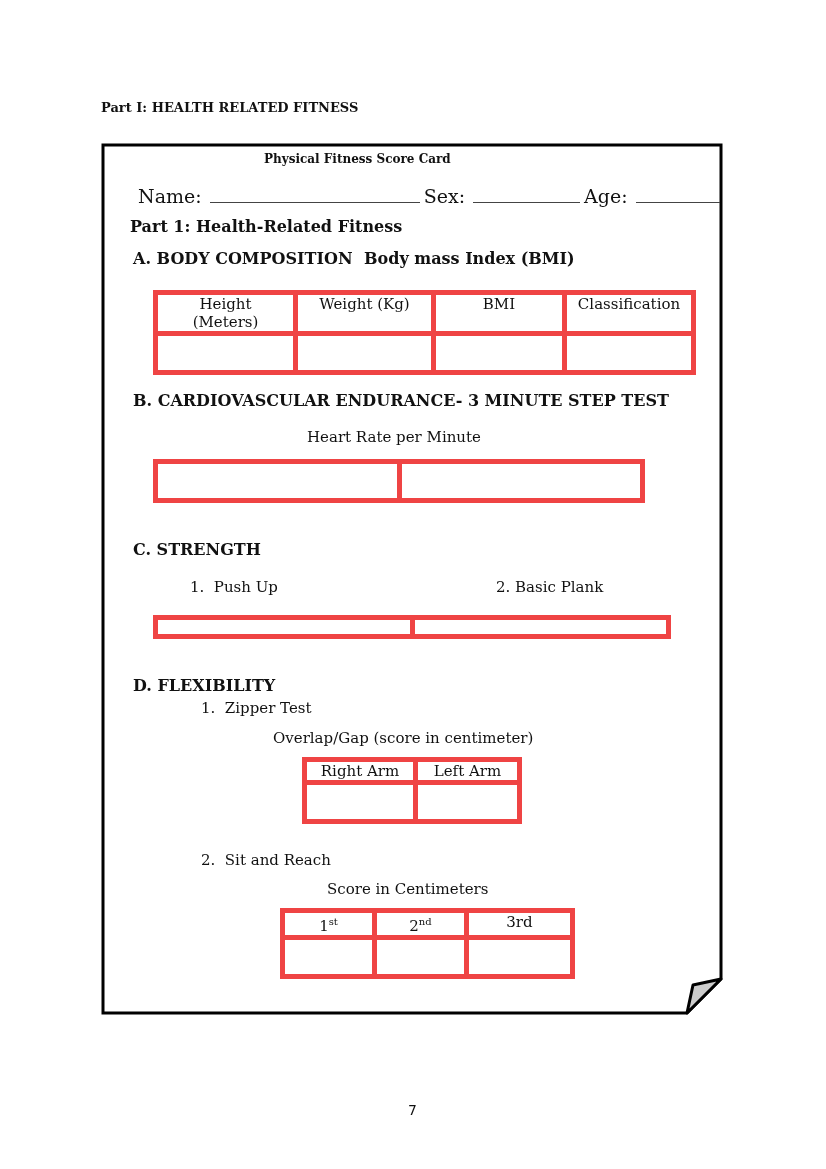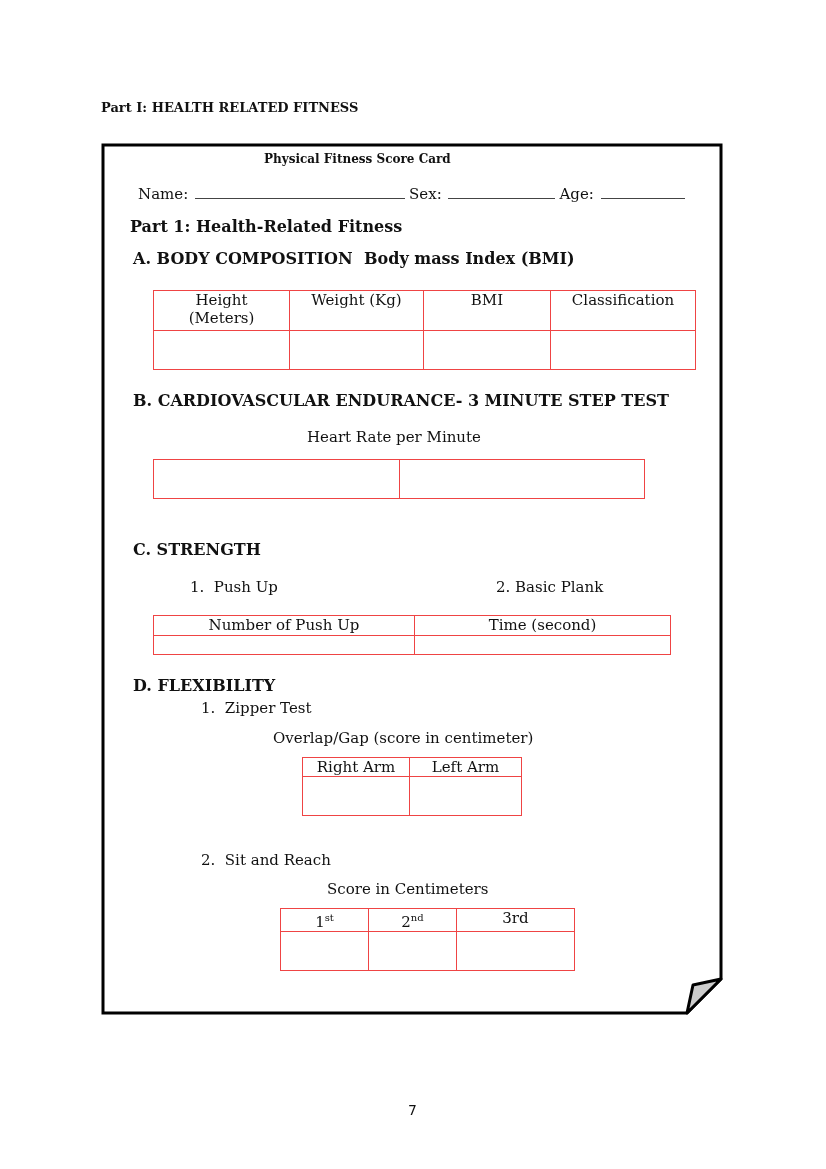--- a/index.html
+++ b/index.html
@@ -1,26 +1,26 @@
 <!DOCTYPE html>
 <html><head>
 <meta charset="utf-8">
 <style>
   html, body { margin:0; padding:0; background:#ffffff; }
   body { width:826px; height:1169px; position:relative; overflow:hidden; font-family:"DejaVu Serif", serif; color:#111; }
   .abs { position:absolute; }
   .part-title { left:101px; top:100px; font-size:13px; font-weight:bold; font-family:"DejaVu Serif", serif; }
   .card-svg { position:absolute; left:0; top:0; }
   .card-title { left:264px; top:152px; font-size:12px; font-weight:bold; }
-  .info-line { left:138px; top:185px; font-size:15px; white-space:pre; }
+  .info-line { left:138px; top:185px; font-size:19px; white-space:pre; }
   .info-line .blank { display:inline-block; border-bottom:1px solid #444; height:12px; vertical-align:baseline; margin:0 4px 0 2px; }
   .h1 { font-size:16px; font-weight:bold; }
   .reg { font-size:15px; }
   table.grid { position:absolute; border-collapse:collapse; font-size:15px; }
-  table.grid td { border:1px solid #ef4444; text-align:center; vertical-align:top; padding:0; line-height:18px; }
+  table.grid td { border:5px solid #ef4444; text-align:center; vertical-align:top; padding:0; line-height:18px; }
   sup { font-size:10px; }
   .page-num { left:408px; top:1102px; font-size:14px; font-family:"DejaVu Sans", sans-serif; }
 </style>
 </head>
 <body>
 
 <div class="abs part-title">Part I: HEALTH RELATED FITNESS</div>
 
 <svg class="card-svg" width="826" height="1169">
   <path d="M103,145 L721,145 L721,979 L687,1013 L103,1013 Z" fill="none" stroke="#000" stroke-width="3"></path>
@@ -64,24 +64,20 @@
   </tr>
 </tbody>
   </table>
 
 <div class="abs h1" style="left:133px; top:540px;">C. STRENGTH</div>
 <div class="abs reg" style="left:190px; top:578px; white-space:pre;text-align:center;">1.  Push Up</div>
 <div class="abs reg" style="left:496px; top:578px;">2. Basic Plank</div>
 
 <table class="grid" style="left:153px; top:615px; width:518px;">
   <tbody>
-      <tr style="height:20px;">
-    <td style="width:260px;">Number of Push Up</td>
-    <td>Time (second)</td>
-  </tr>
   <tr style="height:19px;">
     <td></td>
     <td></td>
   </tr>
 </tbody>
   </table>
 
 <div class="abs h1" style="left:133px; top:676px;">D. FLEXIBILITY</div>
 <div class="abs reg" style="left:201px; top:699px; white-space:pre;">1.  Zipper Test</div>
 <div class="abs reg" style="left:273px; top:729px;">Overlap/Gap (score in centimeter)</div>

